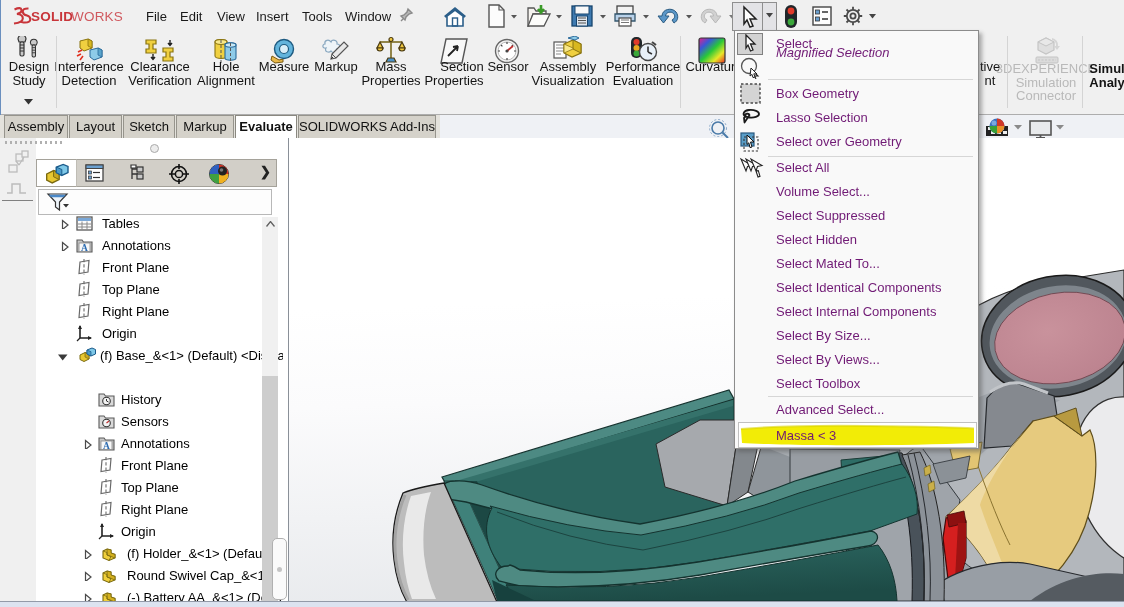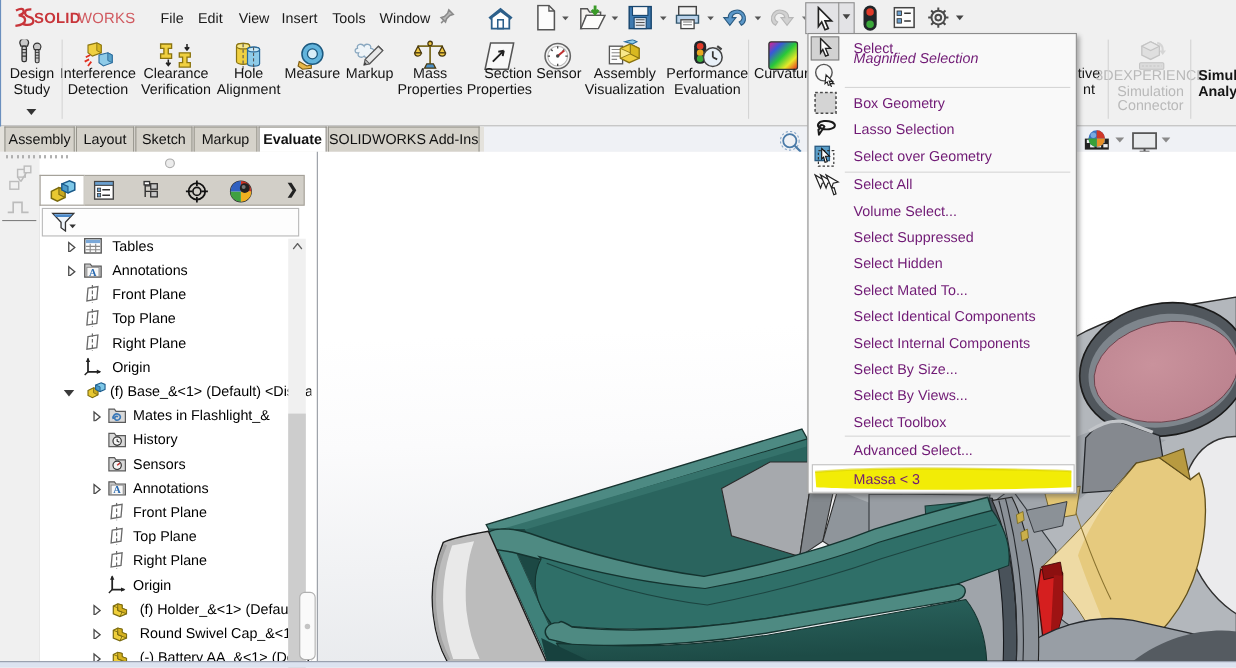--- a/index.html
+++ b/index.html
@@ -440,29 +440,20 @@
         <span class="abs" style="left:49px;">Origin</span>
       </div>
   <div class="trow" style="top:207px;">
         <svg class="arr" style="left:4px;top:6px;width:12px;">
           <use href="#g-arr-d"></use>
         </svg>
         <svg class="tico" style="left:26px;top:2px;">
           <use href="#g-asm"></use>
         </svg>
         <span class="abs" style="left:47px;">(f) Base_&amp;&lt;1&gt; (Default) &lt;Display</span>
-      </div>
-  <div class="trow" style="top:229px;">
-        <svg class="arr" style="left:30px;top:6px;">
-          <use href="#g-arr-r"></use>
-        </svg>
-        <svg class="tico" style="left:45px;top:2px;">
-          <use href="#g-mates"></use>
-        </svg>
-        <span class="abs" style="left:68px;">Mates in Flashlight_&amp;</span>
       </div>
   <div class="trow" style="top:251px;">
         <svg class="tico" style="left:45px;top:2px;">
           <use href="#g-hist"></use>
         </svg>
         <span class="abs" style="left:68px;">History</span>
       </div>
   <div class="trow" style="top:273px;">
         <svg class="tico" style="left:45px;top:2px;">
           <use href="#g-sens"></use>

